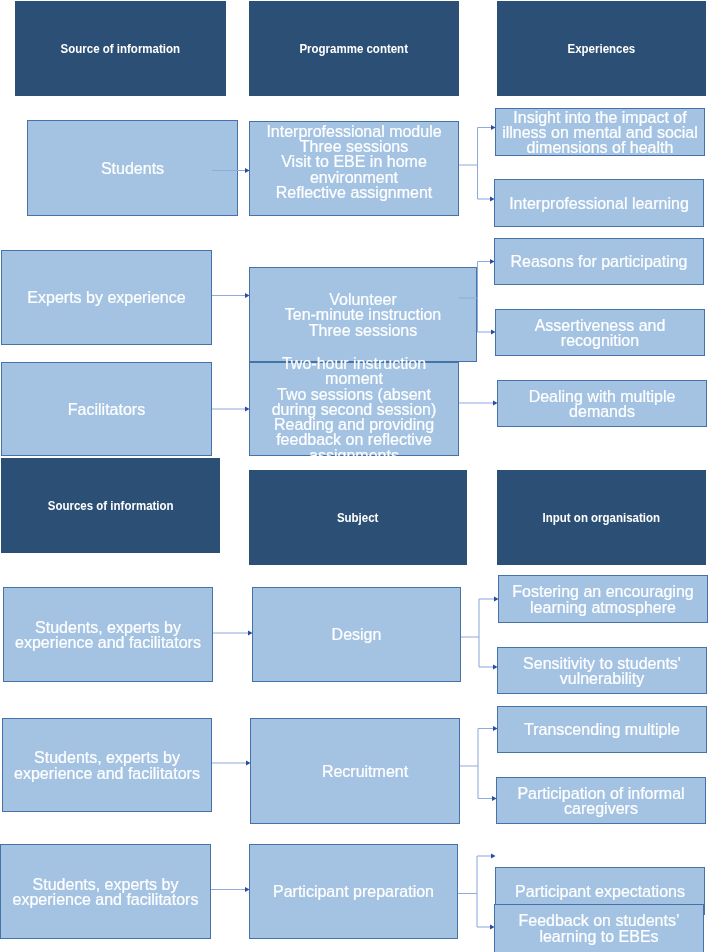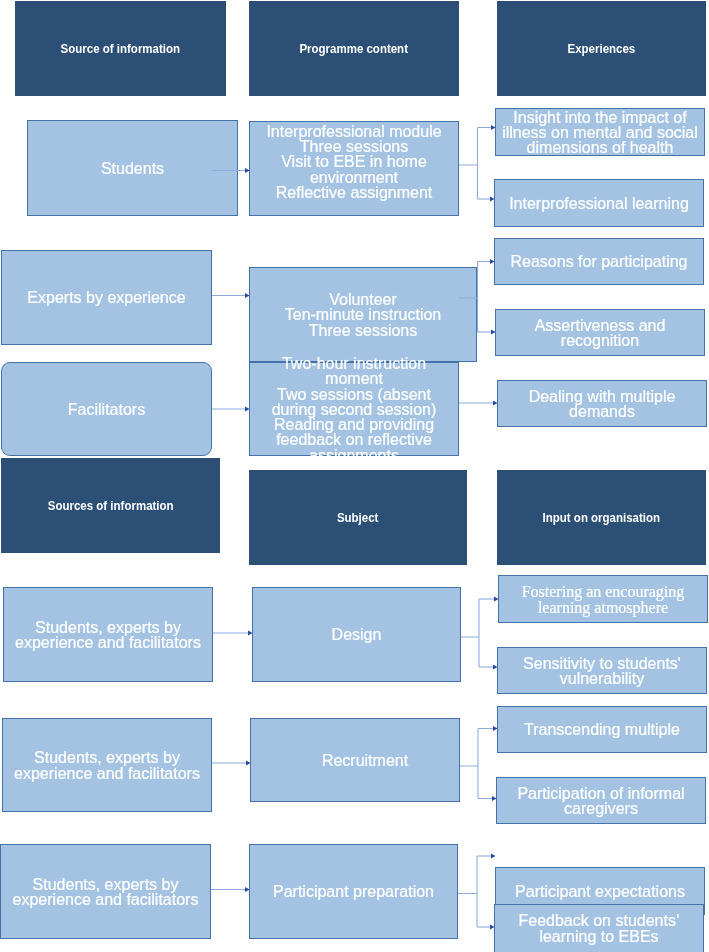--- a/index.html
+++ b/index.html
@@ -32,21 +32,21 @@
       </div>
     <div class="box hdr" style="left:497px;top:1px;width:209px;height:95px;">
         <span class="lbl">Experiences</span>
       </div>
     <div class="box cell src" style="left:1px;top:120px;width:211px;height:96px;margin-left:26px;">
         <span class="lbl">Students</span>
       </div>
     <div class="box cell src" style="left:1px;top:250px;width:211px;height:95px;">
         <span class="lbl">Experts by experience</span>
       </div>
-    <div class="box cell src" style="left:1px;top:362px;width:211px;height:94px;border-radius:9px;">
+    <div class="box cell src" style="left:1px;top:362px;width:211px;height:94px;">
         <span class="lbl">Facilitators</span>
       </div>
     <div class="box cell cnt" style="left:249px;top:121px;width:210px;height:95px;">
         <span class="lbl pre" style="top:-6.5px;">Interprofessional module
 Three sessions
 Visit to EBE in home environment
 Reflective assignment</span>
       </div>
     <div class="box cell cnt" style="left:249px;top:250px;width:228px;height:95px;margin-top:17px;">
         <span class="lbl pre">Volunteer
@@ -89,27 +89,27 @@
       </div>
     <div class="box cell src" style="left:2px;top:718px;width:210px;height:94px;">
         <span class="lbl">Students, experts by experience and facilitators</span>
       </div>
     <div class="box cell src" style="left:0px;top:844px;width:211px;height:95px;">
         <span class="lbl">Students, experts by experience and facilitators</span>
       </div>
     <div class="box cell cnt" style="left:252px;top:587px;width:209px;height:95px;">
         <span class="lbl pre">Design</span>
       </div>
-    <div class="box cell cnt" style="left:250px;top:718px;width:210px;height:84px;padding-left:20px;">
+    <div class="box cell cnt" style="left:250px;top:718px;width:210px;height:106px;padding-left:20px;">
         <span class="lbl pre">Recruitment</span>
       </div>
     <div class="box cell cnt" style="left:249px;top:844px;width:209px;height:95px;">
         <span class="lbl pre">Participant preparation</span>
       </div>
-    <div class="box cell exp" style="left:498px;top:575px;width:210px;height:48px;font-family:Liberation Serif, serif;">
+    <div class="box cell exp" style="left:498px;top:575px;width:210px;height:48px;">
         <span class="lbl">Fostering an encouraging learning atmosphere</span>
       </div>
     <div class="box cell exp" style="left:497px;top:647px;width:210px;height:47px;align-items:center;">
         <span class="lbl">Sensitivity to students' vulnerability</span>
       </div>
     <div class="box cell exp" style="left:497px;top:706px;width:210px;height:47px;">
         <span class="lbl">Transcending multiple</span>
       </div>
     <div class="box cell exp" style="left:496px;top:777px;width:210px;height:47px;">
         <span class="lbl">Participation of informal caregivers</span>

